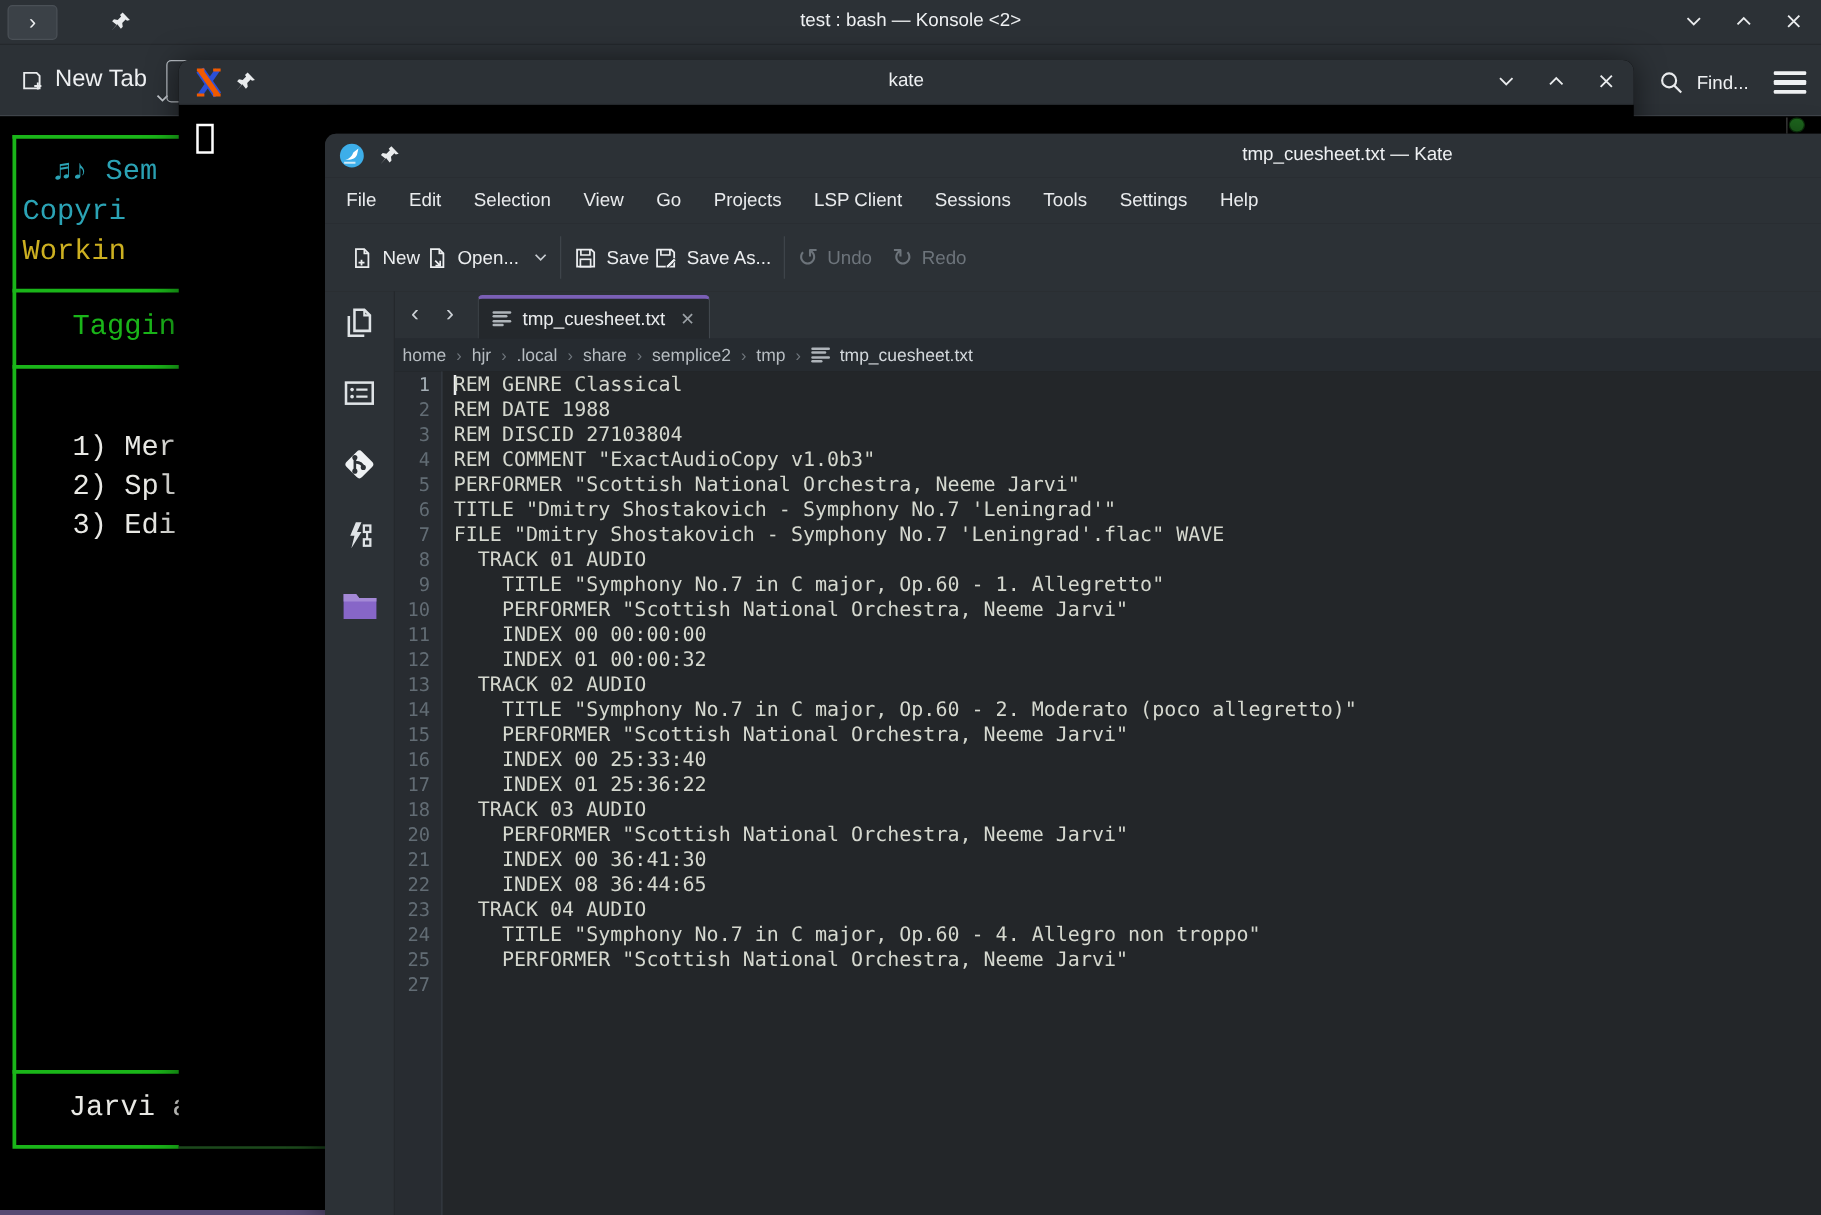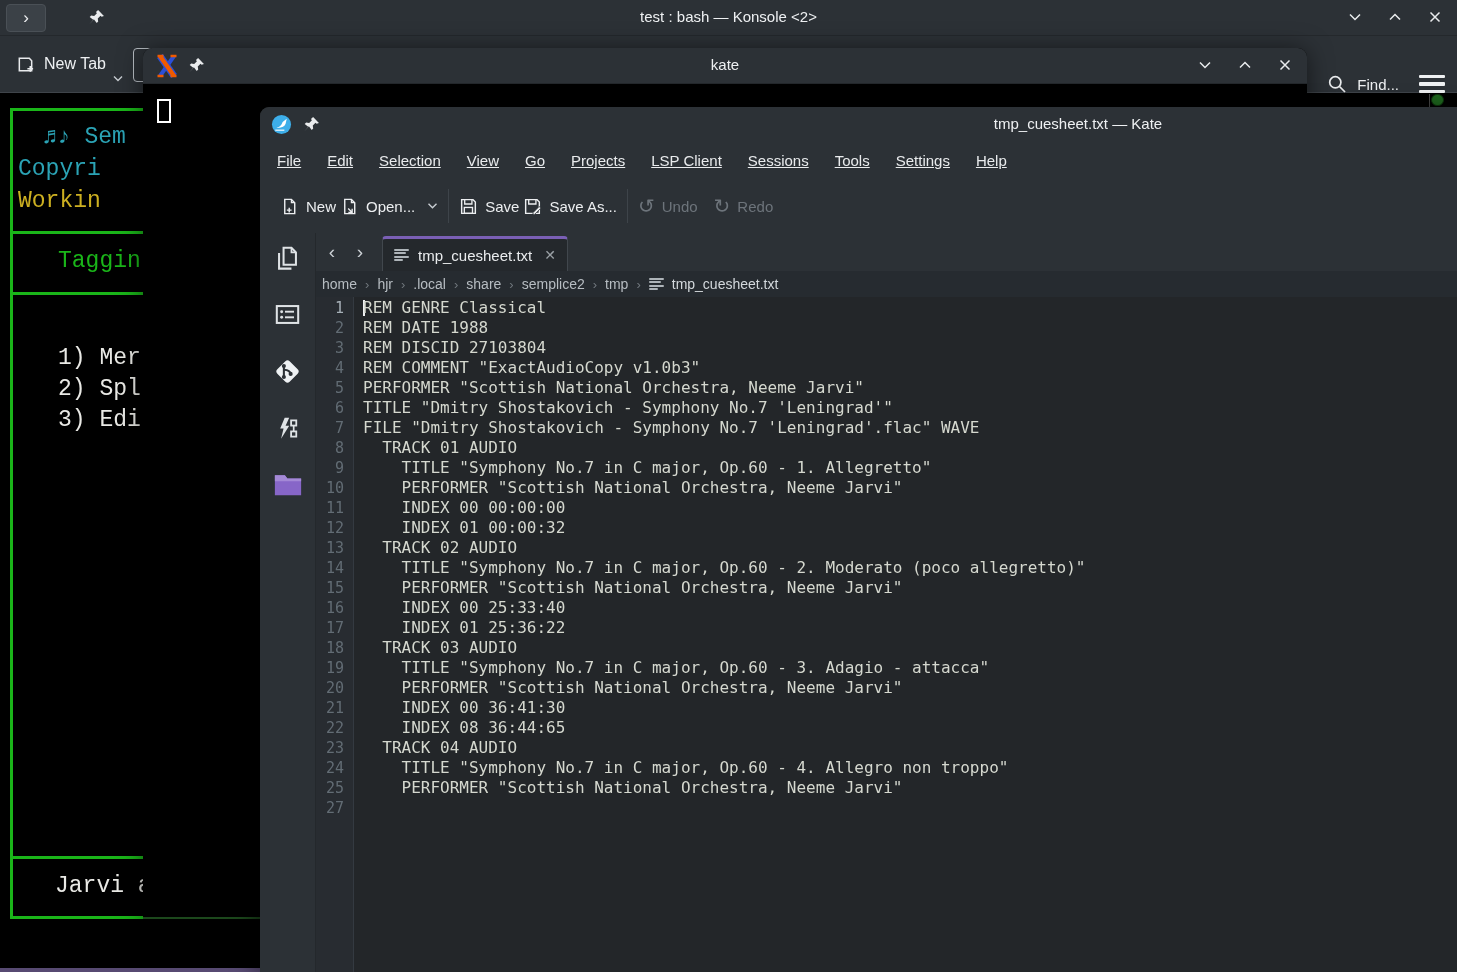--- a/index.html
+++ b/index.html
@@ -17,25 +17,25 @@
     display:flex;align-items:center;justify-content:center;font-size:17px;color:#eef0f2;}
   .pin{position:absolute;width:17px;height:17px;}
   .win-title{position:absolute;left:50%;top:8px;transform:translateX(-50%);
     font-size:15px;color:#eef0f2;white-space:nowrap;}
   .win-controls{position:absolute;right:14px;top:9px;display:flex;gap:24px;align-items:center;}
   .wc{width:16px;height:16px;}
 
   .kon-toolbar{position:absolute;left:0;top:36px;width:100%;height:57px;
     background:var(--chrome-bg);border-bottom:1px solid #3f444a;}
   .newtab{position:absolute;left:12px;top:8px;height:40px;display:flex;
-    align-items:center;gap:9px;font-size:16px;color:#eef0f2;padding:0 4px;}
+    align-items:center;gap:9px;font-size:19px;color:#eef0f2;padding:0 4px;}
   .newtab .dd{align-self:flex-end;margin-bottom:2px;margin-left:-2px;}
   .btn-fragment{position:absolute;left:133px;top:12px;width:22px;height:34px;
     border:1px solid #b9bfc5;border-radius:4px;}
-  .kon-right{position:absolute;right:12px;top:20px;display:flex;align-items:center;gap:12px;margin-top:18px;}
+  .kon-right{position:absolute;right:12px;top:20px;display:flex;align-items:center;gap:12px;}
   .find-label{font-size:15px;color:#eef0f2;}
   .hamburger{width:26px;height:18px;display:flex;flex-direction:column;justify-content:space-between;margin-left:8px;}
   .hamburger i{display:block;height:3.2px;background:#eef0f2;border-radius:1px;}
 
   
   .terminal{position:absolute;left:0;top:93px;width:100%;height:879px;background:#000;
     font-family:"Liberation Mono","DejaVu Sans",monospace;font-size:23px;}
   .t-abs{position:absolute;white-space:pre;line-height:1;}
   .t-line-h{position:absolute;height:3px;background:var(--terminal-green);}
   .t-line-v{position:absolute;width:3px;background:var(--terminal-green);}
@@ -59,21 +59,21 @@
   
   .kate{position:absolute;left:260px;top:107px;width:1197px;height:865px;
     background:var(--editor-bg);border-top-left-radius:9px;z-index:5;
     box-shadow:-8px 0 20px rgba(0,0,0,.5);}
   .k-titlebar{position:absolute;left:0;top:0;width:100%;height:35px;
     background:var(--chrome-bg);border-top-left-radius:9px;}
   .k-title{position:absolute;left:818px;top:8px;transform:translateX(-50%);
     font-size:15px;color:#eef0f2;white-space:nowrap;}
   .k-menubar{position:absolute;left:0;top:35px;width:100%;height:37px;
     background:var(--chrome-bg);display:flex;align-items:center;padding-left:4px;}
-  .k-menubar span{padding:0 13px;font-size:15px;color:#e9ebed;text-decoration:underline;}
+  .k-menubar span{padding:0 13px;font-size:15px;color:#e9ebed;}
   .k-toolbar{position:absolute;left:0;top:72px;width:100%;height:54px;
     background:var(--chrome-bg);display:flex;align-items:center;padding-left:20px;gap:4px;}
   .tool{display:flex;align-items:center;gap:7px;font-size:15px;color:#eceef0;}
   .tool.disabled{color:#6d747b;}
   .tool .uarr{font-size:20px;line-height:1;font-family:"DejaVu Sans",sans-serif;}
   .tsep{width:1px;height:34px;background:#3e444a;margin:0 6px;flex:none;}
 
   .k-body{position:absolute;left:0;top:126px;right:0;bottom:0;display:flex;}
   .side{width:56px;flex:none;background:var(--chrome-bg);display:flex;flex-direction:column;
     align-items:center;padding-top:12px;gap:29px;border-right:1px solid #24282c;}
@@ -449,24 +449,20 @@
               </div>
               <div class="ed-row">
                 <span class="ed-num">17</span>
                 <span class="ed-code">    INDEX 01 25:36:22</span>
               </div>
               <div class="ed-row">
                 <span class="ed-num">18</span>
                 <span class="ed-code">  TRACK 03 AUDIO</span>
               </div>
               <div class="ed-row">
-                <span class="ed-num">19</span>
-                <span class="ed-code">    TITLE "Symphony No.7 in C major, Op.60 - 3. Adagio - attacca"</span>
-              </div>
-              <div class="ed-row">
                 <span class="ed-num">20</span>
                 <span class="ed-code">    PERFORMER "Scottish National Orchestra, Neeme Jarvi"</span>
               </div>
               <div class="ed-row">
                 <span class="ed-num">21</span>
                 <span class="ed-code">    INDEX 00 36:41:30</span>
               </div>
               <div class="ed-row">
                 <span class="ed-num">22</span>
                 <span class="ed-code">    INDEX 08 36:44:65</span>

